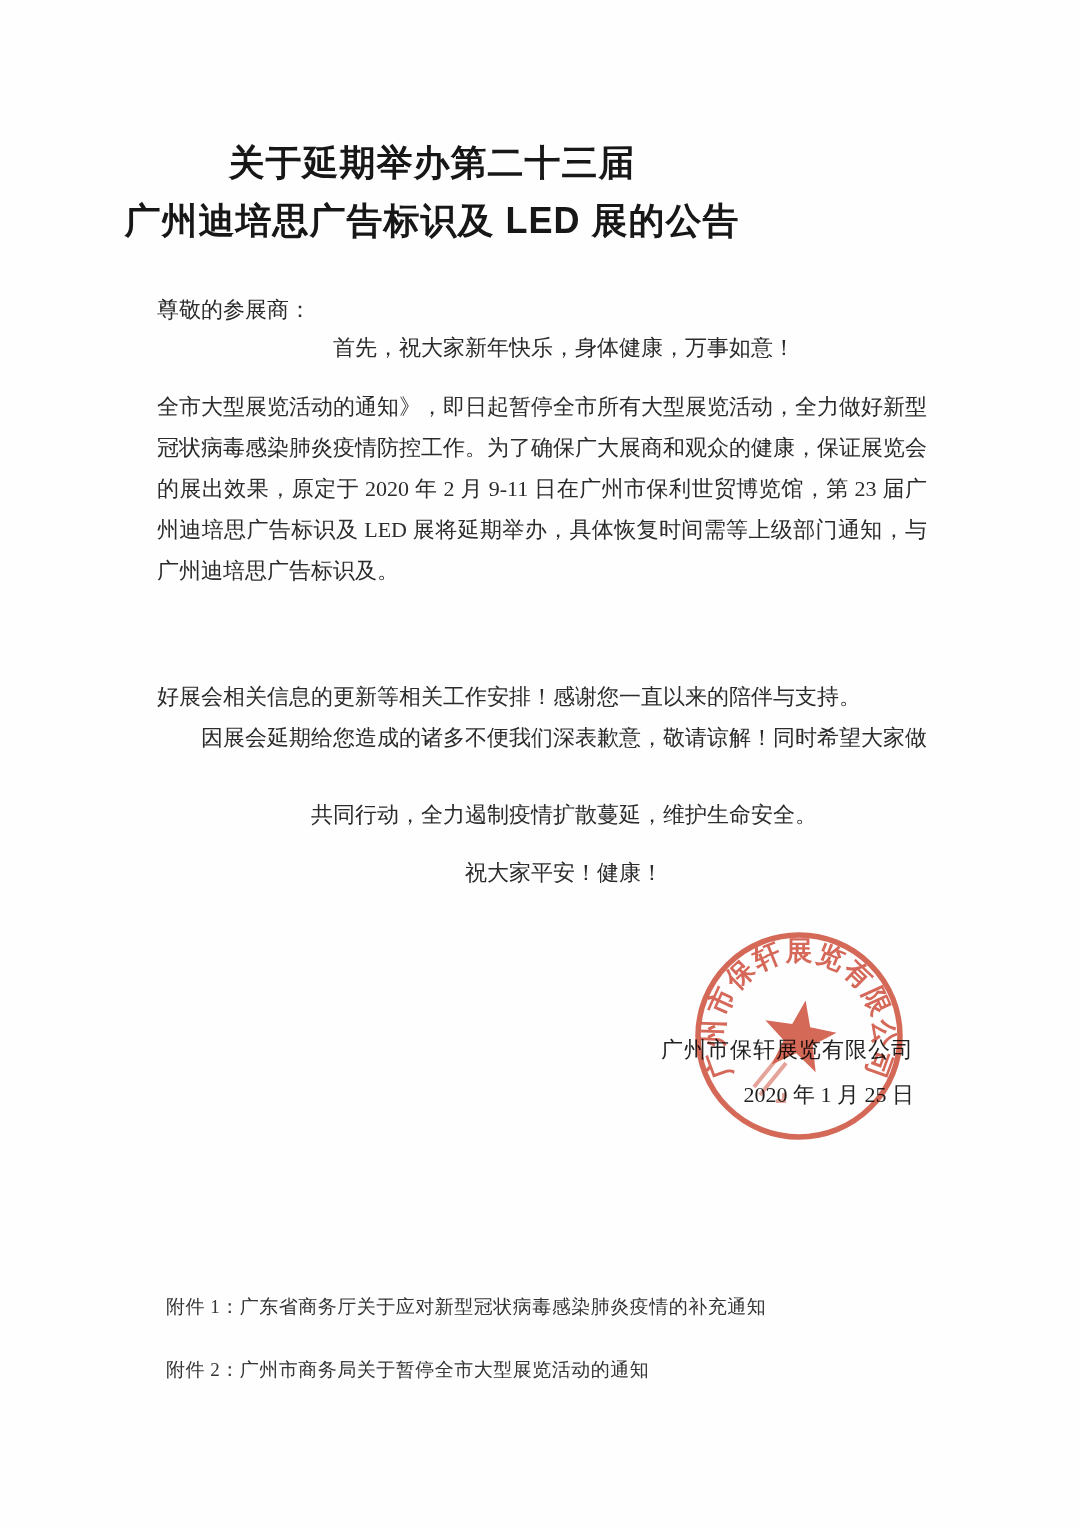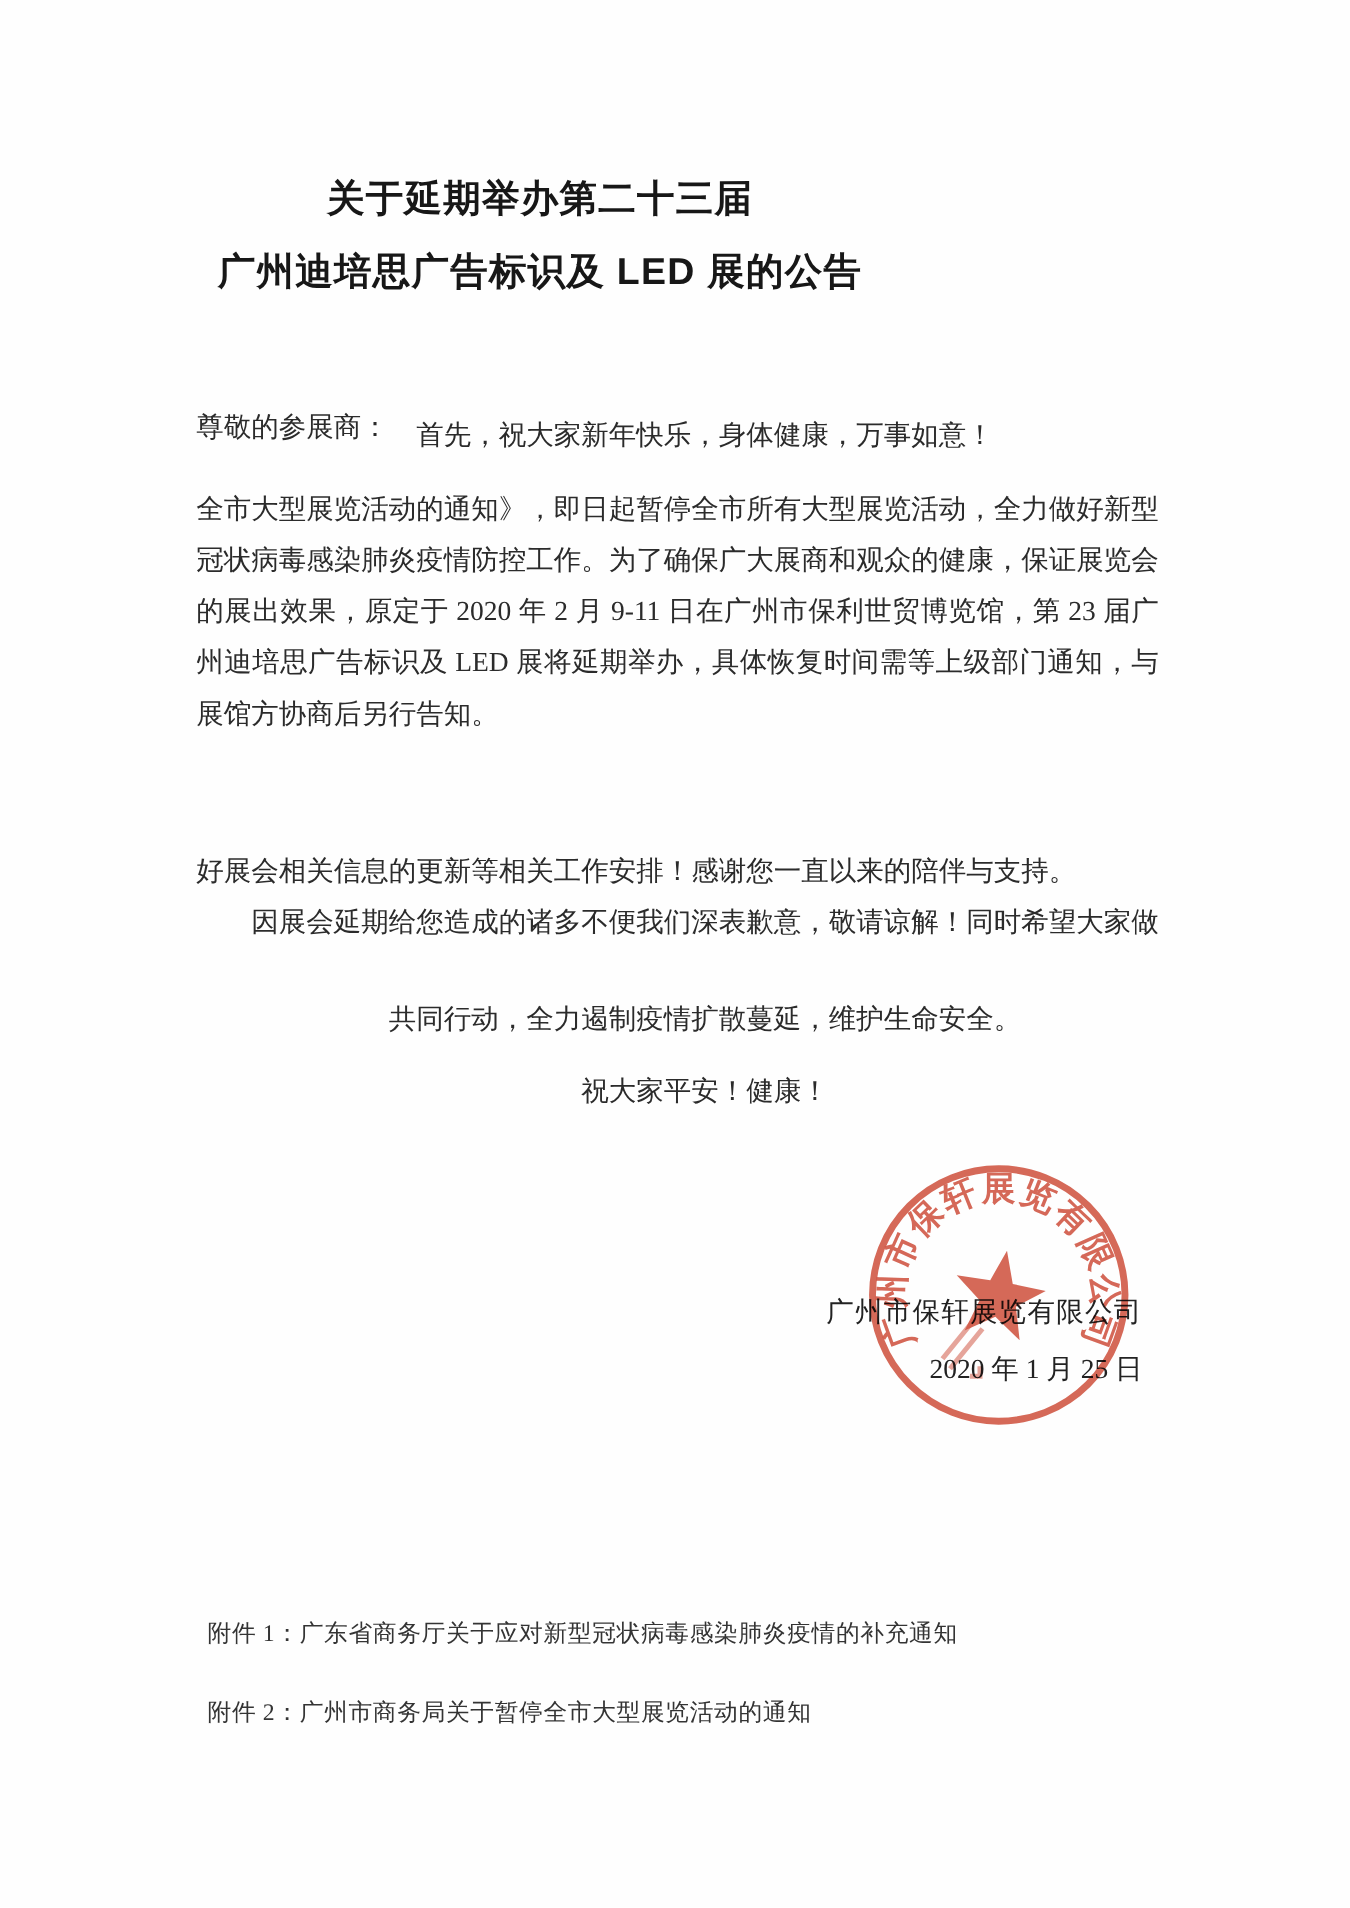--- a/index.html
+++ b/index.html
@@ -13,21 +13,21 @@
     font-family: "Liberation Serif", "DejaVu Serif", serif;
     color: #262626;
   }
   .doc-title {
     position: absolute;
     left: 0;
     width: 864px;
     text-align: center;
     font-family: "Liberation Sans", "DejaVu Sans", sans-serif;
     font-weight: 700;
-    font-size: 30px;
+    font-size: 36px;
     letter-spacing: 1px;
     color: #171717;
     white-space: nowrap;
   }
   .title-1 { top: 139px; }
   .title-2 { top: 197px; }
 
   .bodyline {
     position: absolute;
     left: 157px;
@@ -92,30 +92,30 @@
   .attach-2 { top: 1357px; }
 </style>
 </head>
 <body>
 
 <div class="page">
 
   <div class="doc-title title-1">关于延期举办第二十三届</div>
   <div class="doc-title title-2">广州迪培思广告标识及 LED 展的公告</div>
 
-  <div class="bodyline" style="top:296px;margin-top:32px;">尊敬的参展商：</div>
+  <div class="bodyline" style="top:296px;">尊敬的参展商：</div>
 
   <div class="bodyline indent1" style="top:334px;">首先，祝大家新年快乐，身体健康，万事如意！</div>
 
   <div class="para" style="top:386px;">
     <div class="line fill">全市大型展览活动的通知》，即日起暂停全市所有大型展览活动，全力做好新型</div>
     <div class="line fill">冠状病毒感染肺炎疫情防控工作。为了确保广大展商和观众的健康，保证展览会</div>
     <div class="line fill">的展出效果，原定于 2020 年 2 月 9-11 日在广州市保利世贸博览馆，第 23 届广</div>
     <div class="line fill">州迪培思广告标识及 LED 展将延期举办，具体恢复时间需等上级部门通知，与</div>
-    <div class="line">展馆方协商后另行告知。</div>
+    <div class="line">广州迪培思广告标识及。</div>
   </div>
 
   <div class="para" style="top:676px;">
     <div class="line">好展会相关信息的更新等相关工作安排！感谢您一直以来的陪伴与支持。</div>
     <div class="line fill indent">因展会延期给您造成的诸多不便我们深表歉意，敬请谅解！同时希望大家做</div>
   </div>
 
   <div class="bodyline indent1" style="top:801px;">共同行动，全力遏制疫情扩散蔓延，维护生命安全。</div>
 
   <div class="bodyline indent1" style="top:859px;">祝大家平安！健康！</div>

